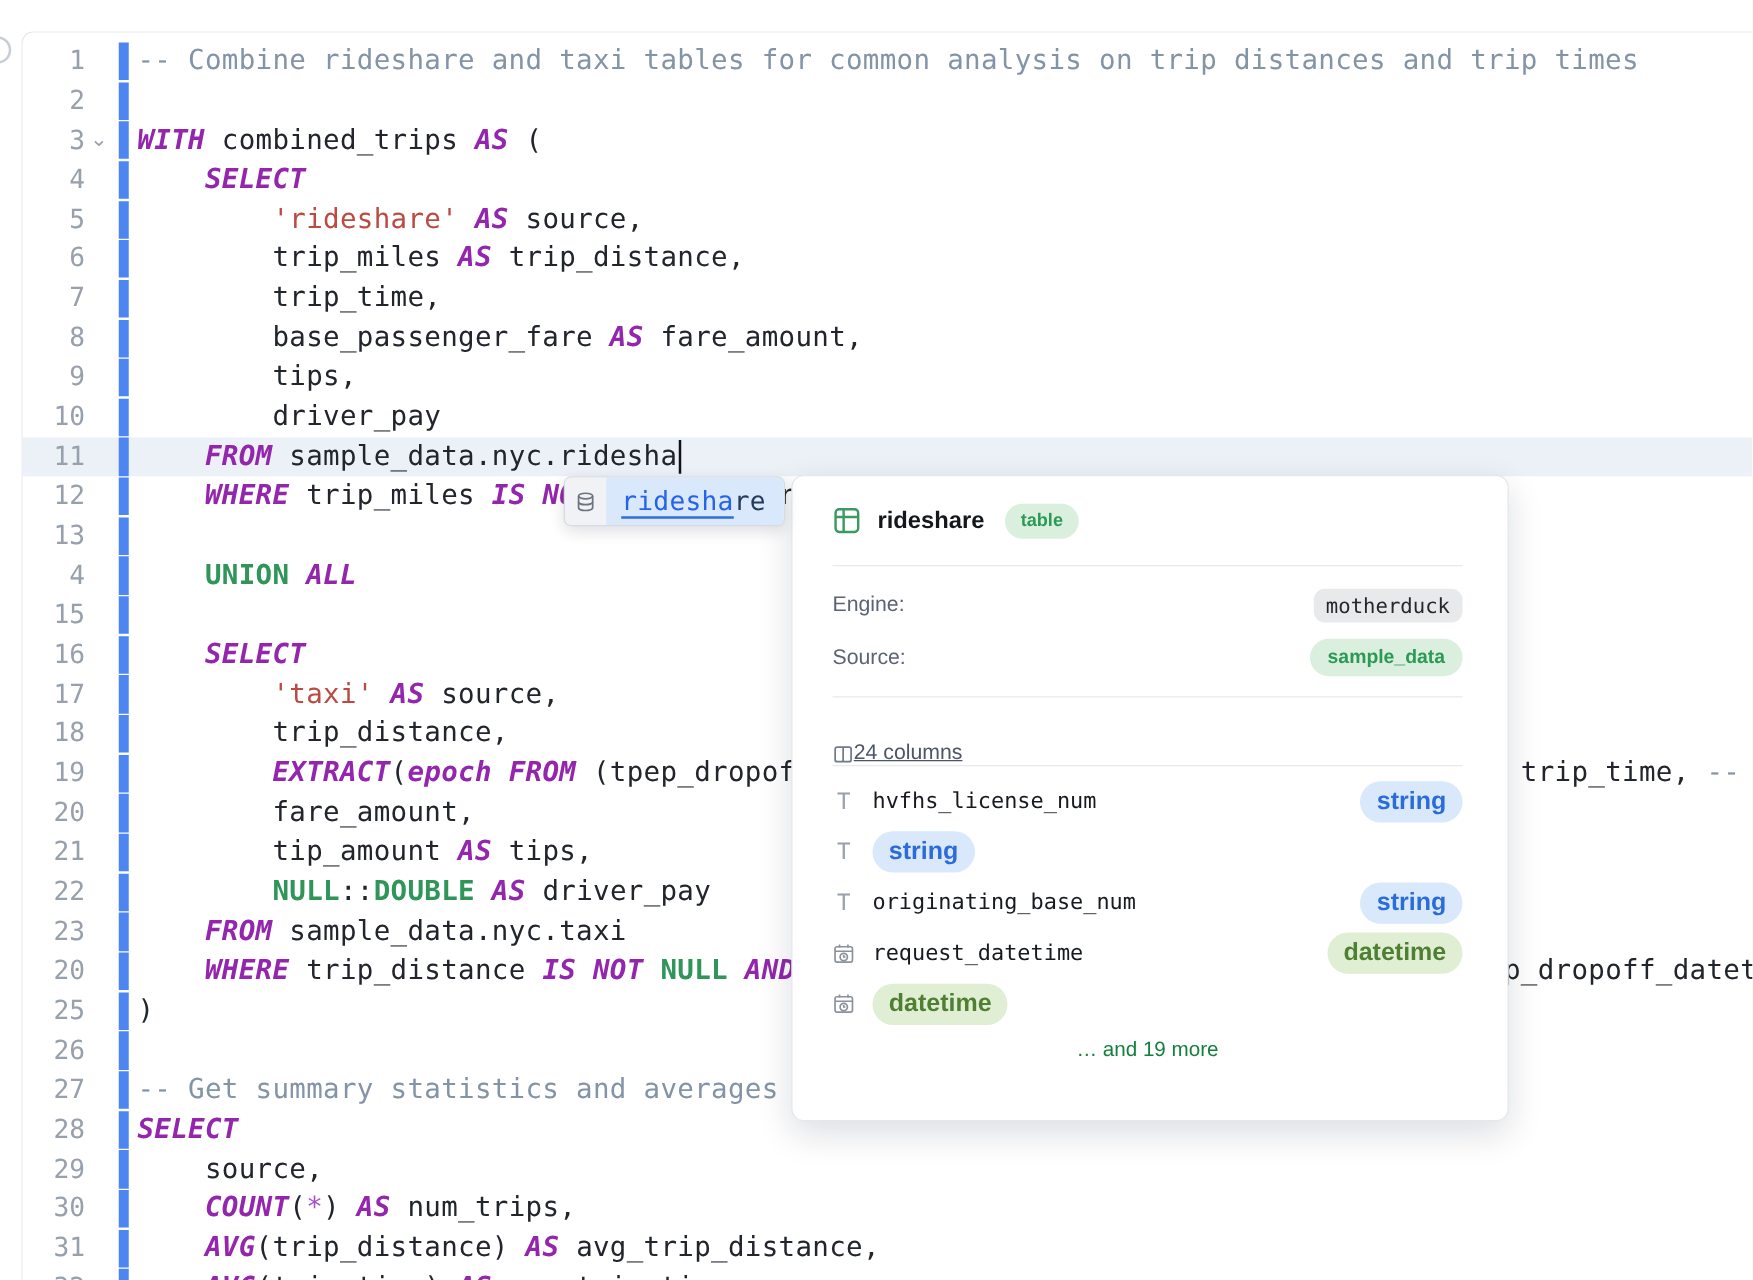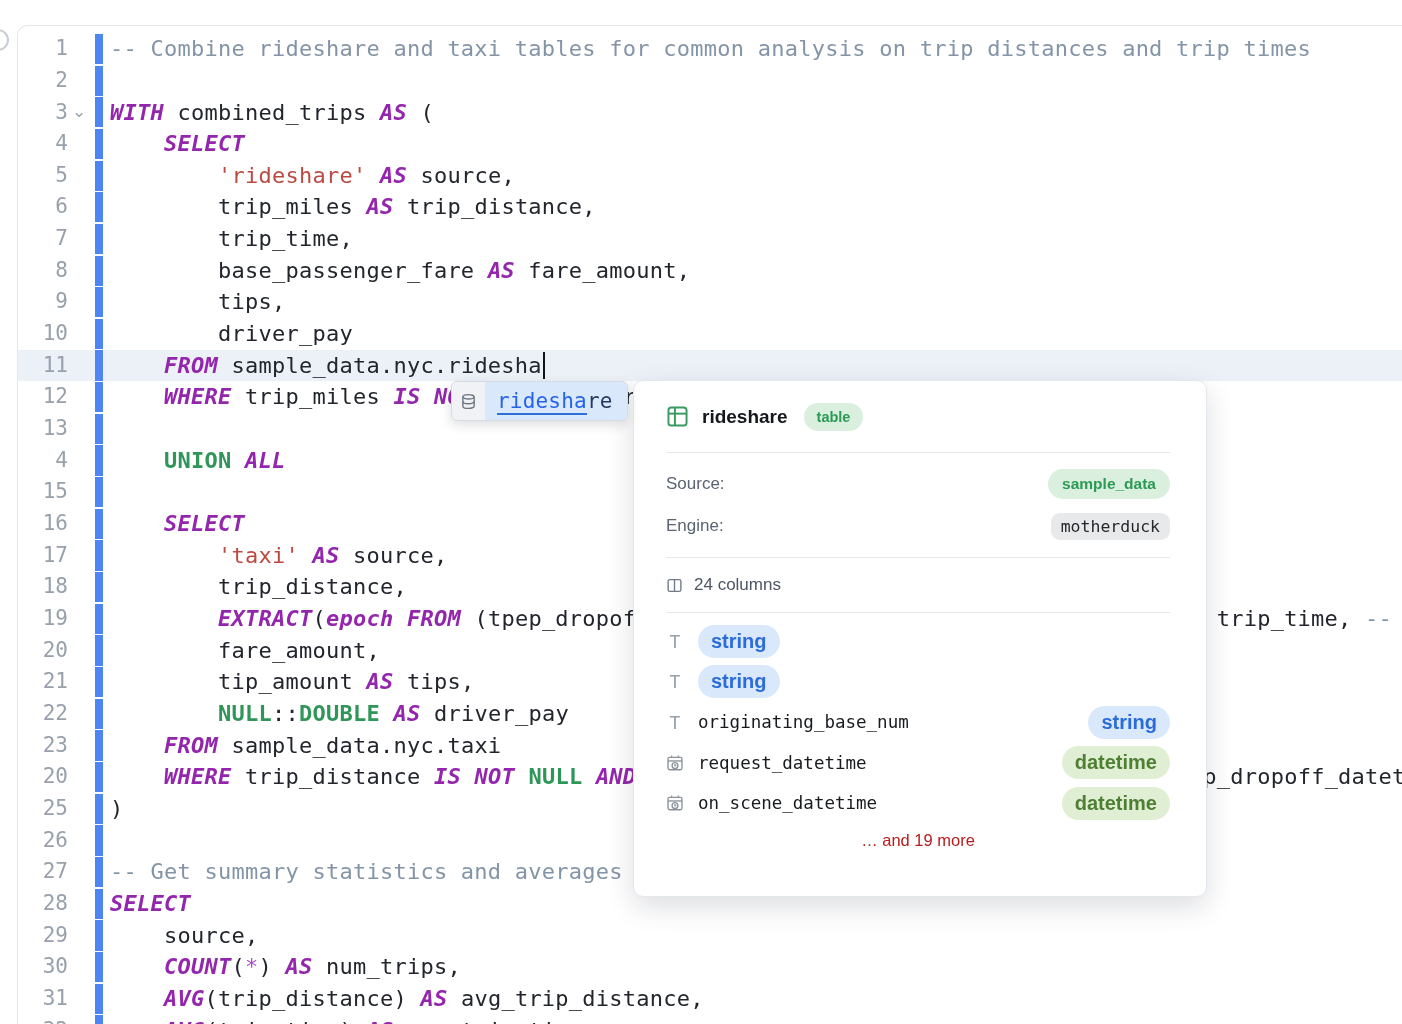--- a/index.html
+++ b/index.html
@@ -47,31 +47,31 @@
   .pill{display:inline-flex;align-items:center;border-radius:999px;}
   #card-badge{background:var(--c-badge-green-bg);color:var(--c-badge-green-text);
     font-size:14.5px;font-weight:bold;padding:6px 13px;margin-left:3px;}
   #info-section{padding:10px 0;border-bottom:1px solid #e7e9ec;}
   .info-row{height:42px;display:flex;align-items:center;justify-content:space-between;}
   .info-label{font-size:17px;color:#5a6472;}
   .val-green{background:var(--c-badge-green-bg);color:var(--c-badge-green-text);
     font-size:15.5px;font-weight:bold;padding:6px 14px;border-radius:999px;}
   .val-gray{background:var(--c-badge-gray-bg);color:var(--c-badge-gray-text);
     font-family:"DejaVu Sans Mono","Liberation Mono",monospace;font-size:16.5px;padding:4px 10px;border-radius:9px;}
-  #cols-summary{height:54px;display:flex;align-items:center;gap:11px;border-bottom:1px solid #e7e9ec;
-    font-size:17px;color:#4d5664;}
+  #cols-summary{height:54px;display:flex;align-items:flex-end;border-bottom:1px solid #e7e9ec;
+    font-size:17px;color:#4d5664;text-decoration:underline;}
   #col-list{padding-top:8px;}
   .col-row{height:40.5px;display:flex;align-items:center;gap:14px;}
   .col-name{font-family:"DejaVu Sans Mono","Liberation Mono",monospace;font-size:17.5px;color:#171a1f;flex:1;}
   .col-icon{width:18px;display:flex;align-items:center;justify-content:center;color:#8a929c;
     font-family:"DejaVu Sans Mono",monospace;font-size:17px;}
   .type-pill{font-size:20px;font-weight:bold;padding:5px 13px;border-radius:999px;}
   .type-string{background:var(--c-badge-blue-bg);color:var(--c-badge-blue-text);}
   .type-datetime{background:var(--c-badge-olive-bg);color:var(--c-badge-olive-text);}
-  #card-more{text-align:center;margin-top:7px;font-size:16.5px;color:#b91c1c;}
+  #card-more{text-align:center;margin-top:7px;font-size:16.5px;color:#15803d;}
 </style>
 </head>
 <body>
 
 <div id="screen">
 
   <div id="side-circle"></div>
   <div id="editor-frame"></div>
 
   <div id="active-line"></div>
@@ -171,44 +171,45 @@
           <line x1="6.2" y1="1.7" x2="6.2" y2="6"></line>
           <line x1="6.2" y1="6" x2="6.2" y2="14.3"></line>
         </svg>
       </span>
       <span id="card-title">rideshare</span>
       <span id="card-badge" class="pill">table</span>
     </div>
 
     <div id="info-section">
         <div class="info-row">
+          <span class="info-label">Engine:</span>
+          <span class="val-gray">motherduck</span>
+        </div>
+        <div class="info-row">
           <span class="info-label">Source:</span>
           <span class="val-green">sample_data</span>
-        </div>
-        <div class="info-row">
-          <span class="info-label">Engine:</span>
-          <span class="val-gray">motherduck</span>
         </div>
       </div>
 
     <div id="cols-summary">
       <span style="display:flex;">
         <svg width="17" height="17" viewBox="0 0 16 16" fill="none" stroke="#717a88" stroke-width="1.3">
           <rect x="2" y="2.5" width="12" height="11" rx="1.5"></rect>
           <line x1="8" y1="2.5" x2="8" y2="13.5"></line>
         </svg>
       </span>
       <span>24 columns</span>
     </div>
 
     <div id="col-list">
         <div class="col-row">
           <span class="col-icon">
             <span style="font-size:18px;color:#9aa1aa;">T</span>
           </span>
+          <span class="col-name">hvfhs_license_num</span>
           <span class="type-pill type-string">string</span>
         </div>
         <div class="col-row">
           <span class="col-icon">
             <span style="font-size:18px;color:#9aa1aa;">T</span>
           </span>
           <span class="type-pill type-string">string</span>
         </div>
         <div class="col-row">
           <span class="col-icon">
@@ -235,21 +236,20 @@
           <span class="col-icon">
             <svg width="18" height="18" viewBox="0 0 16 16" fill="none" stroke="#8a929c" stroke-width="1.2">
               <rect x="1.8" y="3" width="12.4" height="11" rx="1.5"></rect>
               <line x1="1.8" y1="6.2" x2="14.2" y2="6.2"></line>
               <line x1="5" y1="1.4" x2="5" y2="3.6"></line>
               <line x1="11" y1="1.4" x2="11" y2="3.6"></line>
               <circle cx="8" cy="10.3" r="2.6"></circle>
               <path d="M8 8.9 v1.4 h1.2"></path>
             </svg>
           </span>
-          <span class="col-name">on_scene_datetime</span>
           <span class="type-pill type-datetime">datetime</span>
         </div>
       </div>
 
     <div id="card-more">… and 19 more</div>
   </div>
 
 </div>
 
 </body></html>

